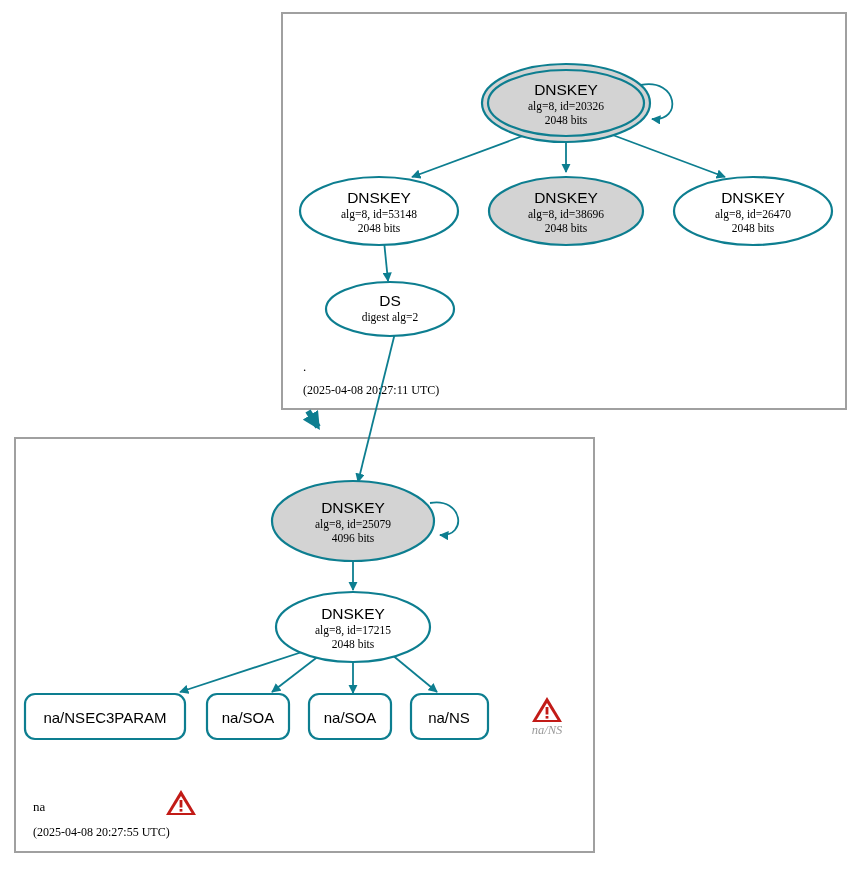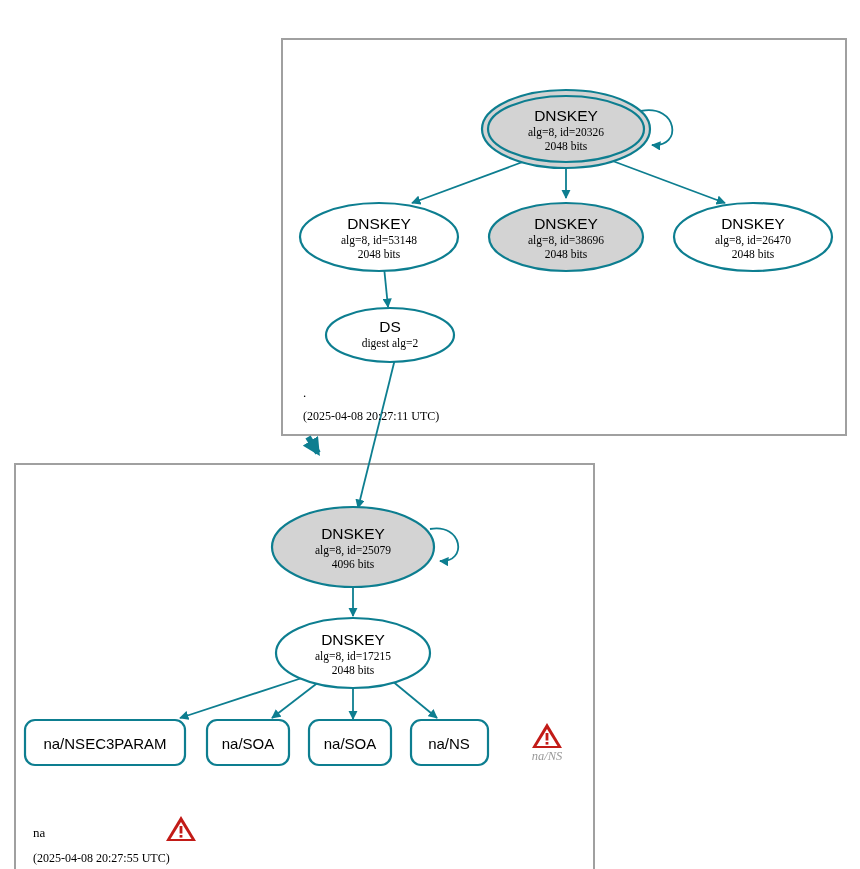--- a/index.html
+++ b/index.html
@@ -12,21 +12,20 @@
     height: 869px;
     font-family: "Liberation Sans", sans-serif;
     position: relative;
     overflow: hidden;
   }
   #canvas-root {
     position: absolute;
     left: 0; top: 0;
     width: 860px;
     height: 625px;
-    margin-top: 26px;
   }
   svg#dnssec-graph {
     display: block;
     width: 860px;
     height: 869px;
   }
   .zone-box {
     fill: #ffffff;
     stroke: #a0a0a0;
     stroke-width: 2;

